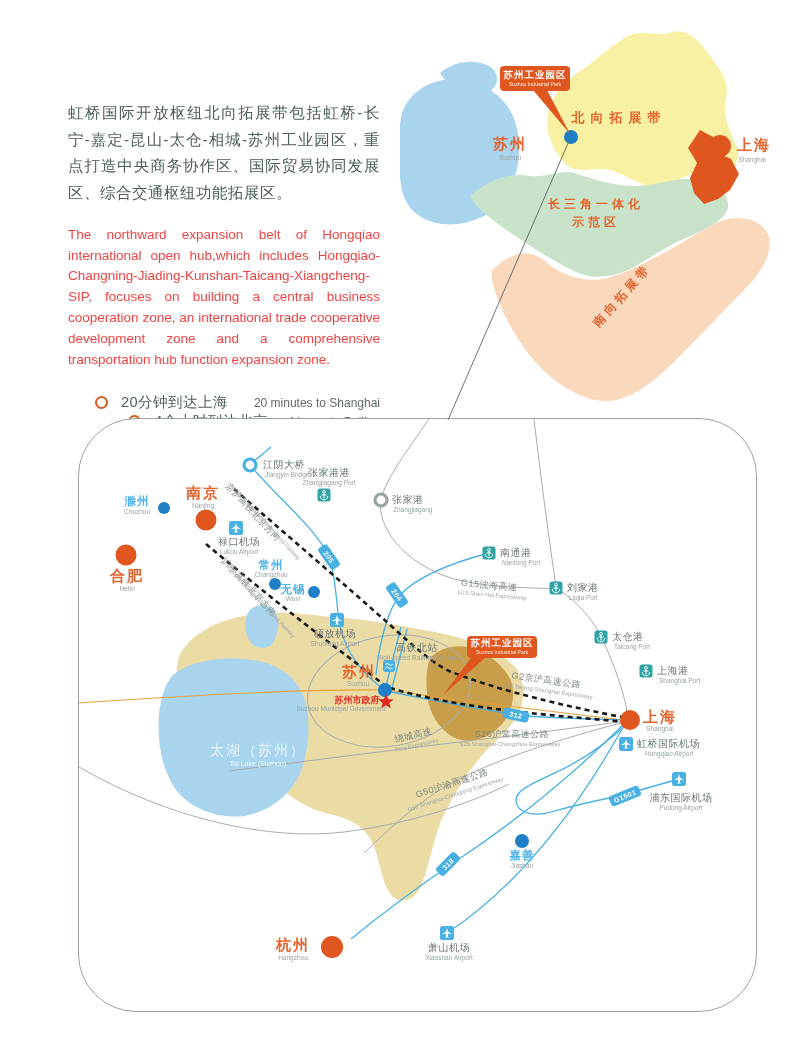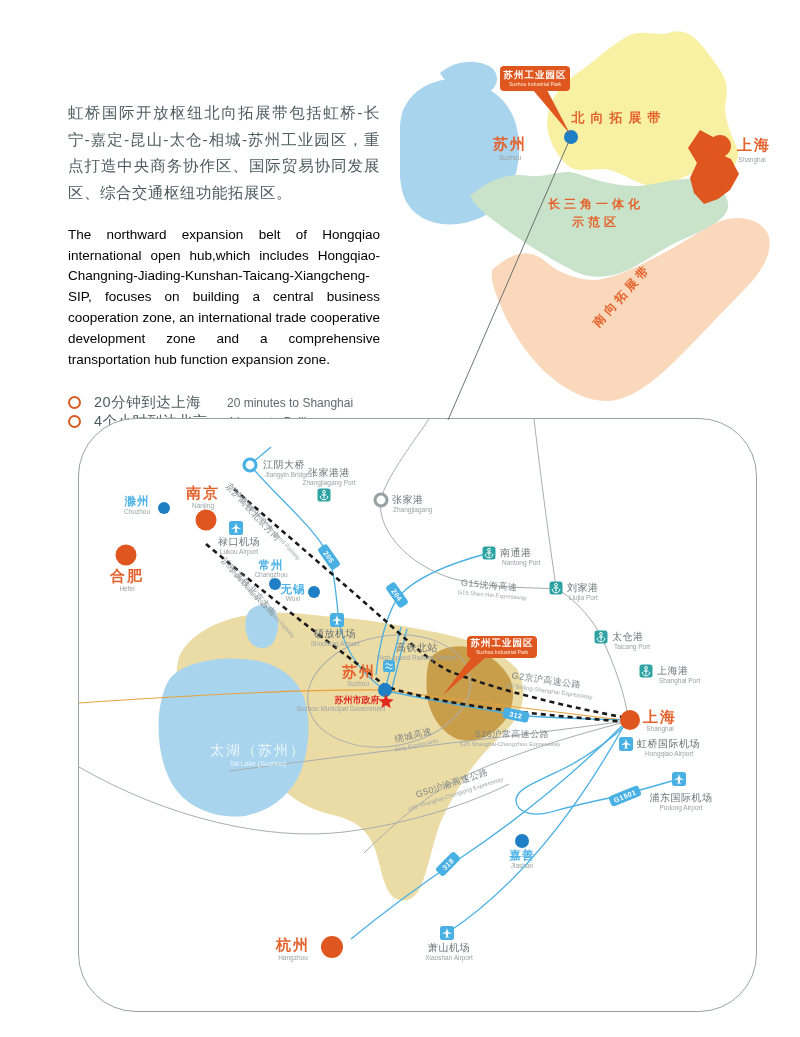--- a/index.html
+++ b/index.html
@@ -1,20 +1,20 @@
 <!DOCTYPE html>
 <html><head>
 <meta charset="utf-8">
 <style>
   html,body{margin:0;padding:0;background:#fff;}
   body{width:800px;height:1037px;position:relative;font-family:"Liberation Sans","DejaVu Sans",sans-serif;overflow:hidden;}
   .intro{position:absolute;left:68px;top:68px;width:312px;margin-top:32px;}
   .intro-zh{font-size:15.5px;line-height:1.72;color:#4d5d5c;text-align:justify;letter-spacing:.5px;margin:0 0 18px 0;}
-  .intro-en{font-size:13.5px;line-height:1.55;color:#000000;text-align:justify;margin:0 0 22px 0;}
-  .bullets{display:flex;flex-direction:column;}
+  .intro-en{font-size:13.5px;line-height:1.55;color:#ef4444;text-align:justify;margin:0 0 22px 0;}
+  .bullets{display:flex;flex-direction:column;align-items:flex-end;}
   .bullet{display:flex;align-items:center;}
   .ring{width:9px;height:9px;border:2.5px solid #d95a21;border-radius:50%;flex:0 0 auto;margin-right:13px;background:#fff;}
   .b-zh{font-size:14.5px;color:#4d5d5c;width:133px;letter-spacing:.5px;}
   .b-en{font-size:12px;color:#5f6b6a;}
   .minimap{position:absolute;left:400px;top:18px;width:400px;height:392px;z-index:1;}
   .overlay{position:absolute;left:0;top:0;width:800px;height:1037px;z-index:3;pointer-events:none;}
   .bigmap{position:absolute;left:78px;top:418px;width:677px;height:592px;border:1.6px solid #9aa3a3;border-radius:58px;overflow:hidden;z-index:2;background:#fff;}
   
   text{font-family:"Liberation Sans","DejaVu Sans",sans-serif;}
   .t-or-lg{fill:#e4632c;font-size:15px;font-weight:bold;letter-spacing:2px;}

